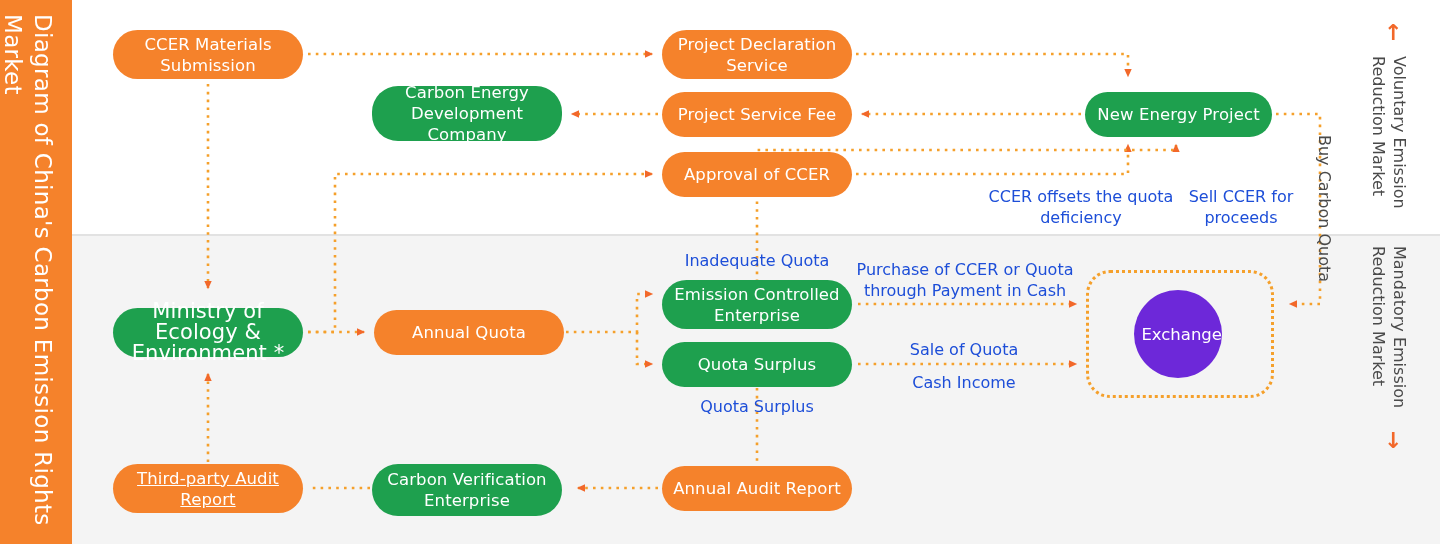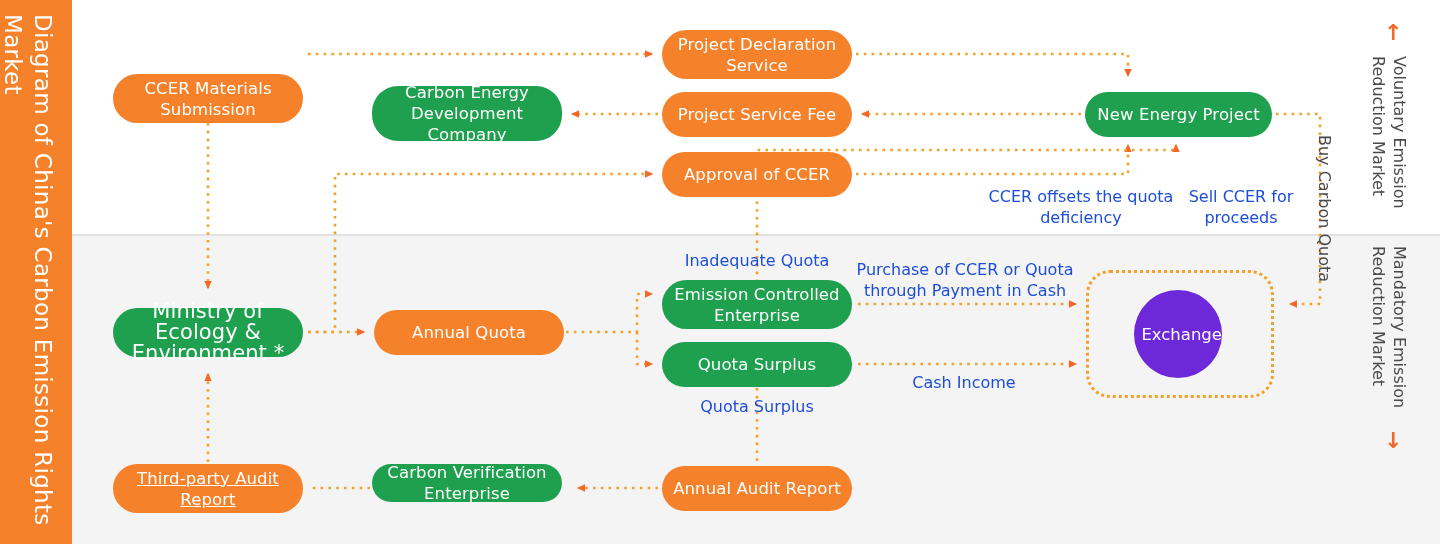--- a/index.html
+++ b/index.html
@@ -134,21 +134,21 @@
 
       <path d="M208,462 V374" marker-end="url(#ar)"></path>
 
       <path d="M757,282 V150 H1176 V145" marker-end="url(#ar)"></path>
 
       <path d="M1276,114 H1320 V304 H1290" marker-end="url(#ar)"></path>
 
     </g>
   </svg>
 
-  <div class="node orange" style="left:113px;top:30px;width:190px;height:49px;margin-top:44px;">
+  <div class="node orange" style="left:113px;top:30px;width:190px;height:49px;">
     <span>CCER Materials
 Submission</span>
   </div>
 
   <div class="node green" style="left:1085px;top:92px;width:187px;height:45px;">
     <span>New Energy Project</span>
   </div>
 
   <div class="node orange" style="left:662px;top:30px;width:190px;height:49px;">
     <span>Project Declaration
@@ -190,21 +190,21 @@
 
   <div class="circle" style="left:1134px;top:290px;width:88px;height:88px;">
     <span>Exchange</span>
   </div>
 
   <div class="node orange" style="left:113px;top:464px;width:190px;height:49px;text-decoration:underline;">
     <span>Third-party Audit
 Report</span>
   </div>
 
-  <div class="node green" style="left:372px;top:464px;width:190px;height:38px;">
+  <div class="node green" style="left:372px;top:464px;width:190px;height:52px;">
     <span>Carbon Verification
 Enterprise</span>
   </div>
 
   <div class="node orange" style="left:662px;top:466px;width:190px;height:45px;">
     <span>Annual Audit Report</span>
   </div>
 
   <div class="lbl" style="left:970px;top:186px;width:222px;">CCER offsets the quota
 deficiency</div>
@@ -214,20 +214,21 @@
 
   <div class="vlbl" style="left:1314px;top:135px;height:150px;">Buy Carbon Quota</div>
 
   <div class="lbl" style="left:657px;top:250px;width:200px;">Inadequate Quota</div>
 
   <div class="lbl" style="left:657px;top:396px;width:200px;">Quota Surplus</div>
 
   <div class="lbl" style="left:855px;top:259px;width:220px;">Purchase of CCER or Quota
 through Payment in Cash</div>
 
+  <div class="lbl" style="left:880px;top:339px;width:168px;">Sale of Quota</div>
 
   <div class="lbl" style="left:880px;top:372px;width:168px;">Cash Income</div>
 
   <div class="updown" style="left:1384px;top:22px;">↑</div>
   <div class="vlbl right-market" style="left:1368px;top:56px;height:165px;">Voluntary Emission
 Reduction Market</div>
 
   <div class="vlbl right-market" style="left:1368px;top:246px;height:175px;">Mandatory Emission
 Reduction Market</div>
   <div class="updown" style="left:1384px;top:430px;">↓</div>

